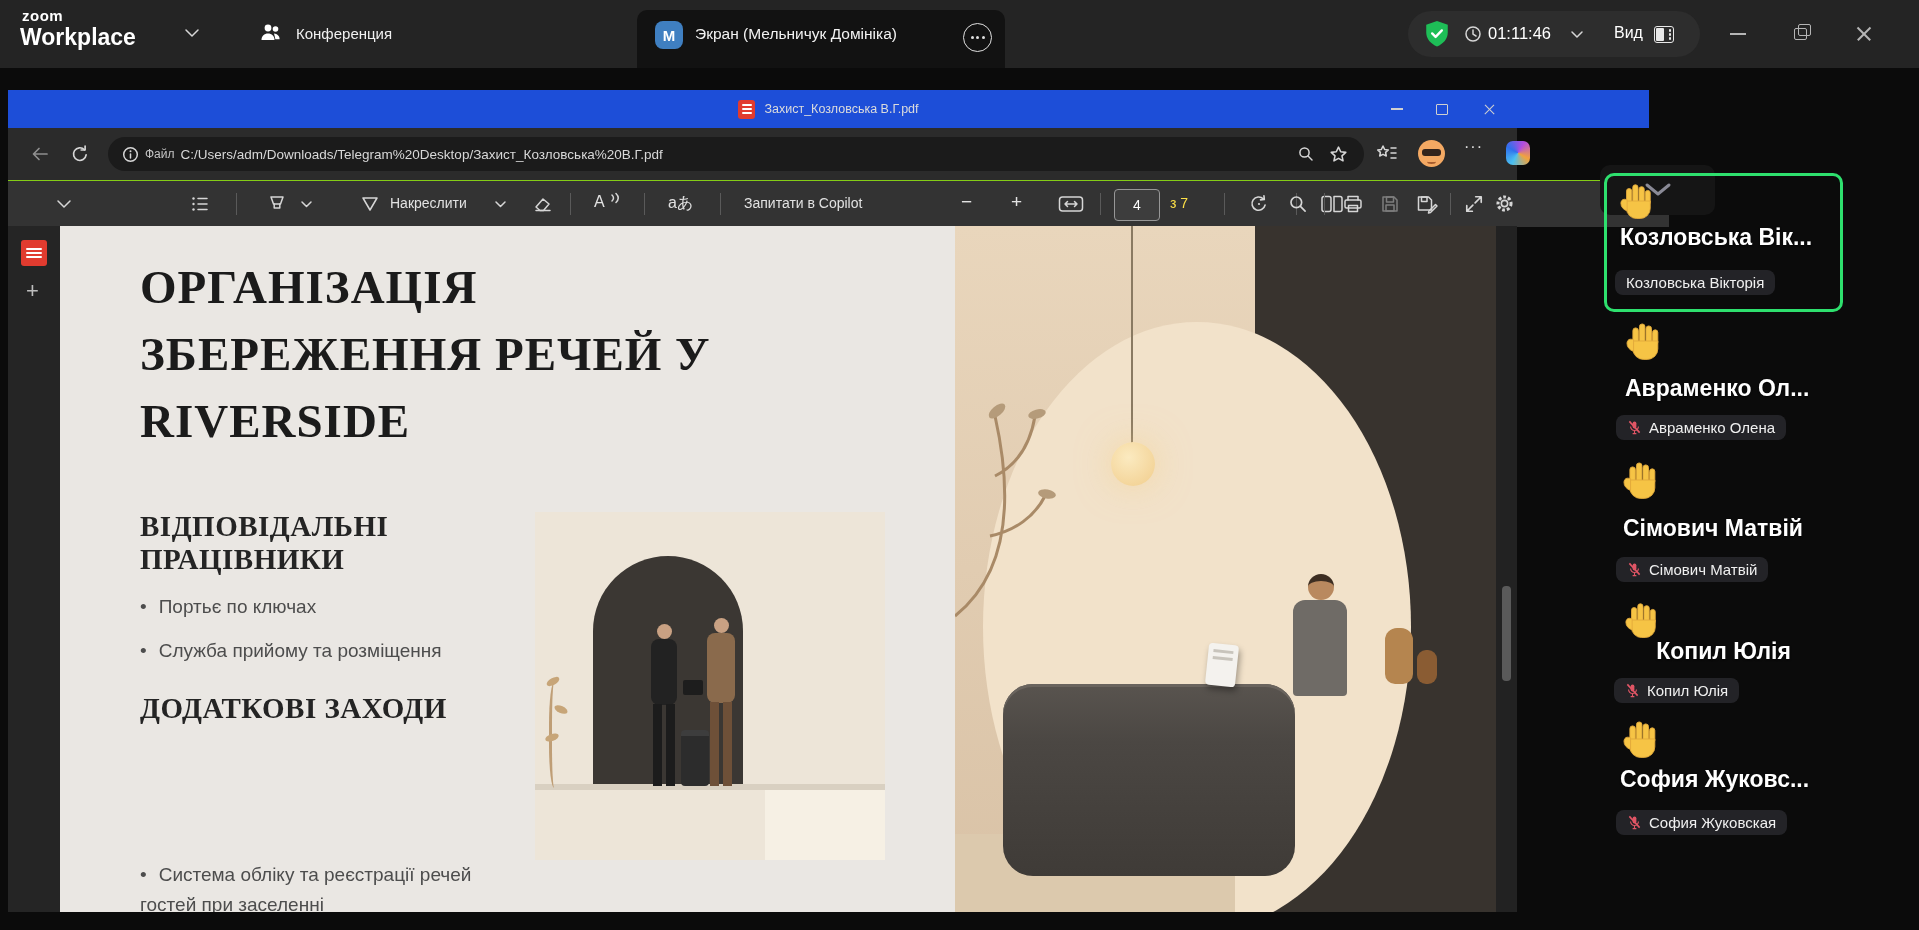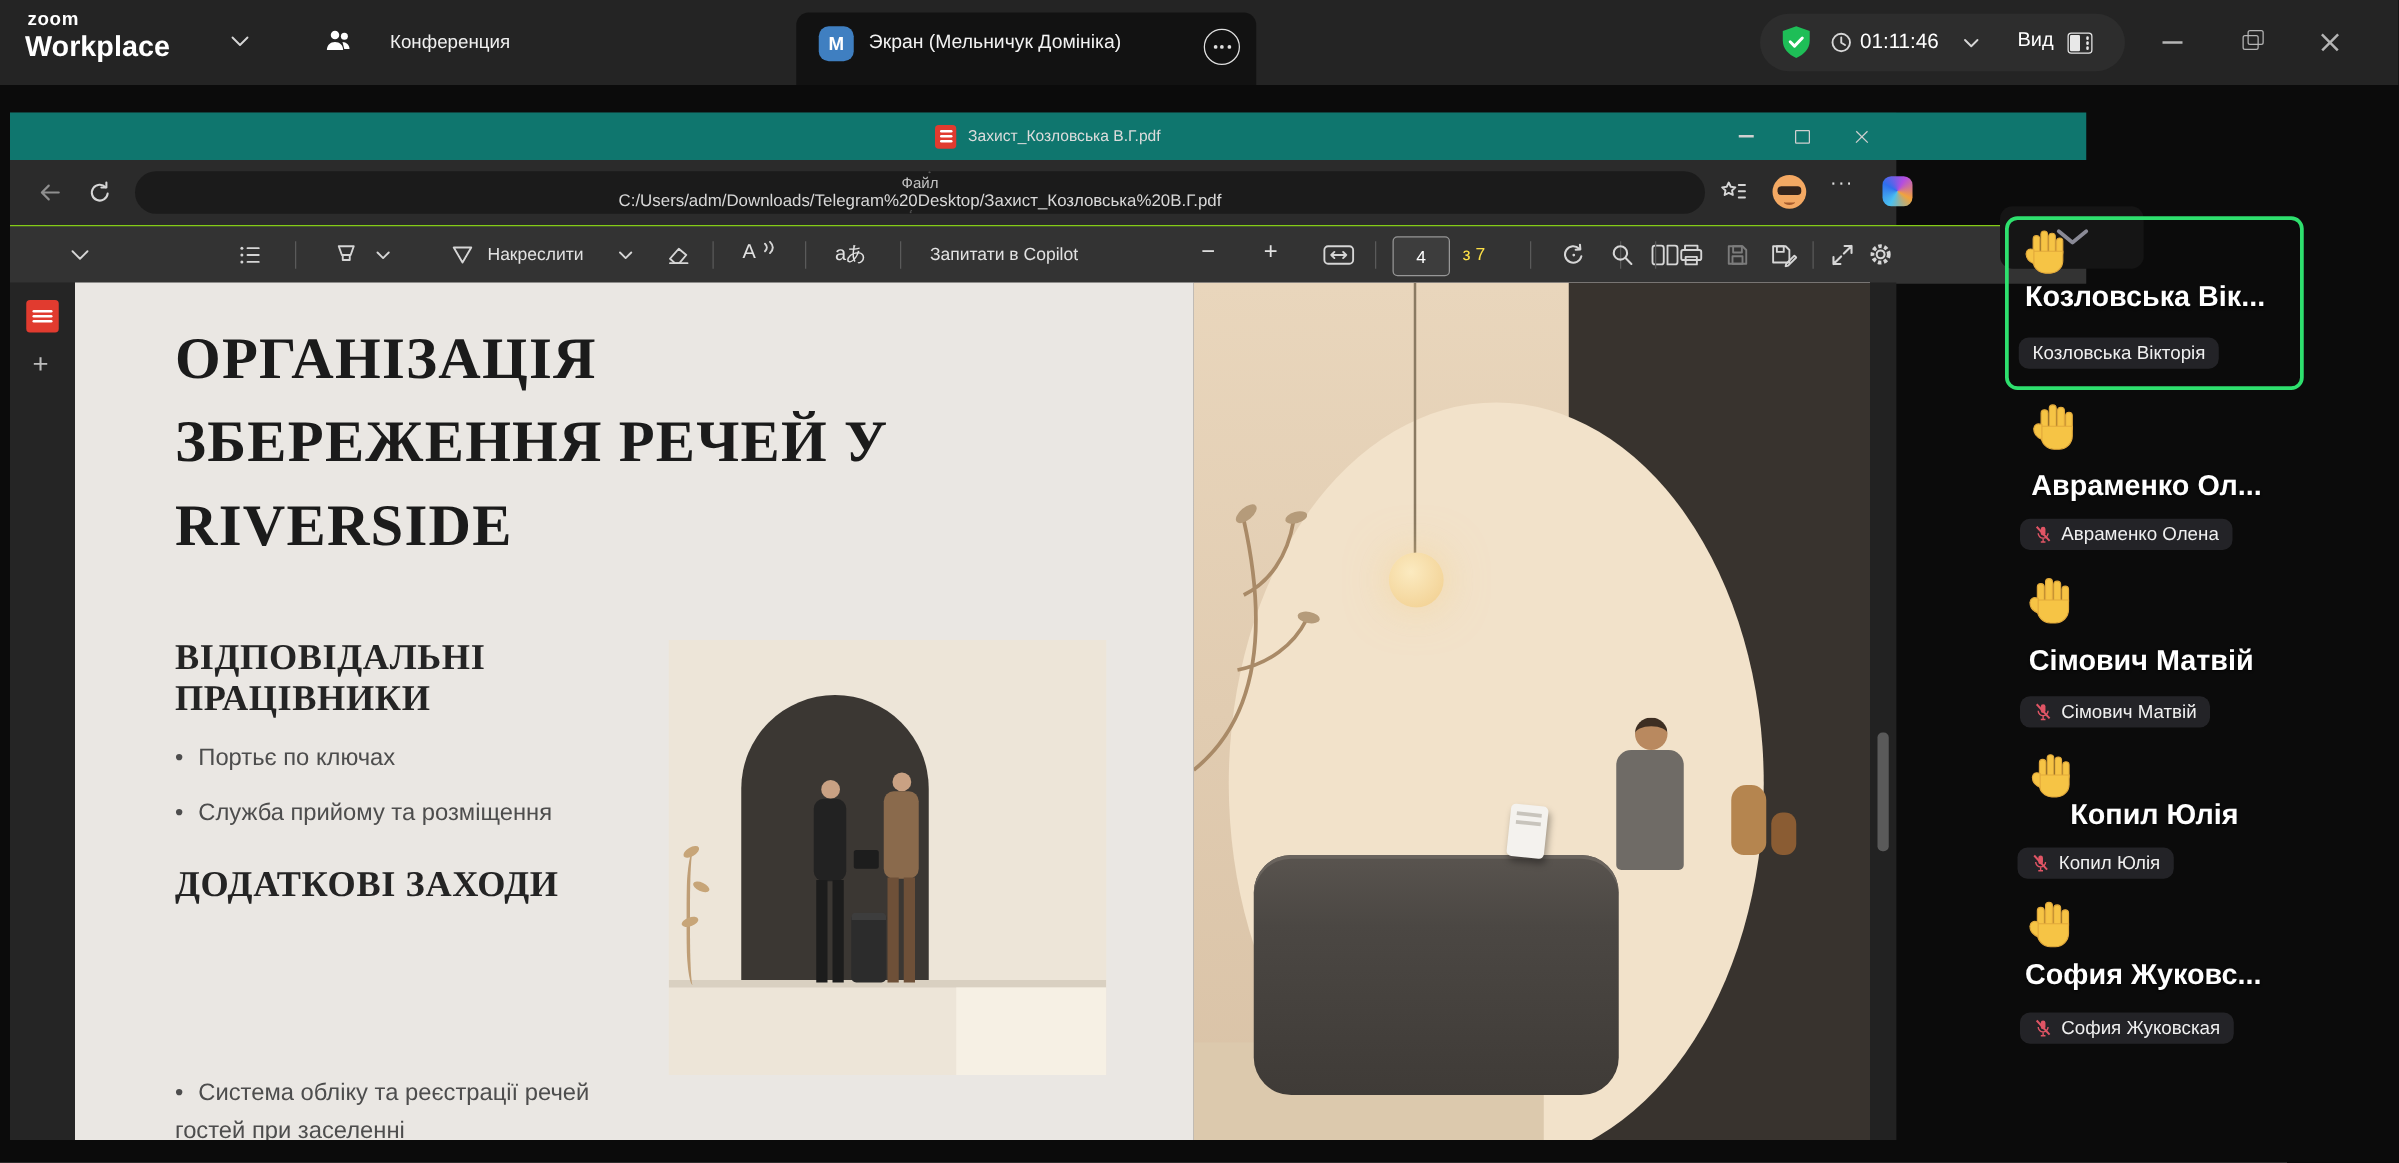--- a/index.html
+++ b/index.html
@@ -30,33 +30,33 @@
      box-shadow:0 4px 0 #e8e8e8,0 8px 0 #e8e8e8;border-radius:50%;}
   .cross{position:relative;width:16px;height:16px;}
   .cross::before,.cross::after{content:"";position:absolute;left:-1px;top:7px;width:18px;height:1.6px;background:#b5b5b5;}
   .cross::before{transform:rotate(45deg);} .cross::after{transform:rotate(-45deg);}
   .minline{width:16px;height:1.6px;background:#b5b5b5;}
   .restore{width:11px;height:10px;border:1.5px solid #b5b5b5;border-radius:2px;position:relative;}
   .restore::before{content:"";position:absolute;left:3px;top:-5px;width:11px;height:10px;border:1.5px solid #b5b5b5;border-radius:2px;}
 
   
   #win{left:8px;top:90px;width:1509px;height:822px;background:#1c1c1c;}
-  #wtitle{left:0;top:0;width:1641px;height:38px;background:#0f766e;padding-left:20px;}
+  #wtitle{left:0;top:0;width:1641px;height:38px;background:#1d4ed8;}
   .wtitle-text{font-size:12.5px;color:#dcdcdc;}
   .pdficon{background:#e13b2f;border-radius:3px;display:flex;flex-direction:column;justify-content:center;gap:2px;align-items:center;}
   .pdficon i{display:block;width:60%;height:2px;background:#fff;border-radius:1px;}
   .wctl{position:absolute;top:0;width:40px;height:38px;display:flex;align-items:center;justify-content:center;}
   .ecross{position:relative;width:11px;height:11px;}
   .ecross::before,.ecross::after{content:"";position:absolute;left:-1px;top:5px;width:13px;height:1.3px;background:#d0d0d0;}
   .ecross::before{transform:rotate(45deg);} .ecross::after{transform:rotate(-45deg);}
   .esq{width:10px;height:9px;border:1.3px solid #d0d0d0;border-radius:1px;}
   .emin{width:12px;height:1.3px;background:#d0d0d0;}
 
   #addrbar{left:0;top:38px;width:1509px;height:52px;background:#2b2b2b;}
-  #urlpill{left:100px;top:9px;width:1256px;height:34px;background:#1b1b1b;border-radius:17px;display:flex;align-items:center;flex-direction:column;}
+  #urlpill{left:100px;top:9px;width:1256px;height:34px;background:#1b1b1b;border-radius:17px;display:flex;align-items:center;}
   .file-label{font-size:12px;color:#c4c4c4;margin:0 6px 0 6px;}
   .url-text{font-size:13.5px;color:#d8d8d8;white-space:nowrap;}
 
   #pdftb{left:0;top:90px;width:1661px;height:46px;background:#333333;border-top:1px solid #84cc16;}
   .tbtext{font-size:14px;color:#e2e2e2;white-space:nowrap;}
   .tbdiv{width:1px;height:22px;background:#5a5a5a;}
   .pagebox{width:40px;height:28px;background:#3d3d3d;border:1px solid #979797;border-radius:4px;color:#fff;
            font-size:14px;text-align:center;font-family:"Liberation Sans",sans-serif;}
   .zoomglyph{font-size:19px;color:#e2e2e2;}
 
@@ -96,21 +96,21 @@
 
 <div id="app">
 
   <div id="topbar" class="abs">
     <div class="abs zlogo-top">zoom</div>
     <div class="abs zlogo-bot">Workplace</div>
     <svg class="abs" style="left:184px;top:28px" width="16" height="10">
         <path class="ic" d="M2 2l6 6 6-6"></path>
       </svg>
 
-    <div class="abs" style="left:258px;top:20px;display:flex;align-items:center;gap:28px;">
+    <div class="abs" style="left:258px;top:20px;display:flex;align-items:center;gap:12px;">
       <svg width="26" height="26" viewBox="0 0 26 26">
         <circle cx="10" cy="8" r="3.4" fill="#fff"></circle>
           <circle cx="17.5" cy="9" r="2.8" fill="#fff"></circle>
         <path d="M3.5 20c0-4 2.8-6.5 6.5-6.5s6.5 2.5 6.5 6.5z" fill="#fff"></path>
         <path d="M16 13.6c3 .2 5.6 2.3 5.6 5.6h-4.2" fill="#fff"></path>
       </svg>
       <span class="conf-label">Конференция</span>
     </div>
 
     <div id="tab-active" class="abs">

